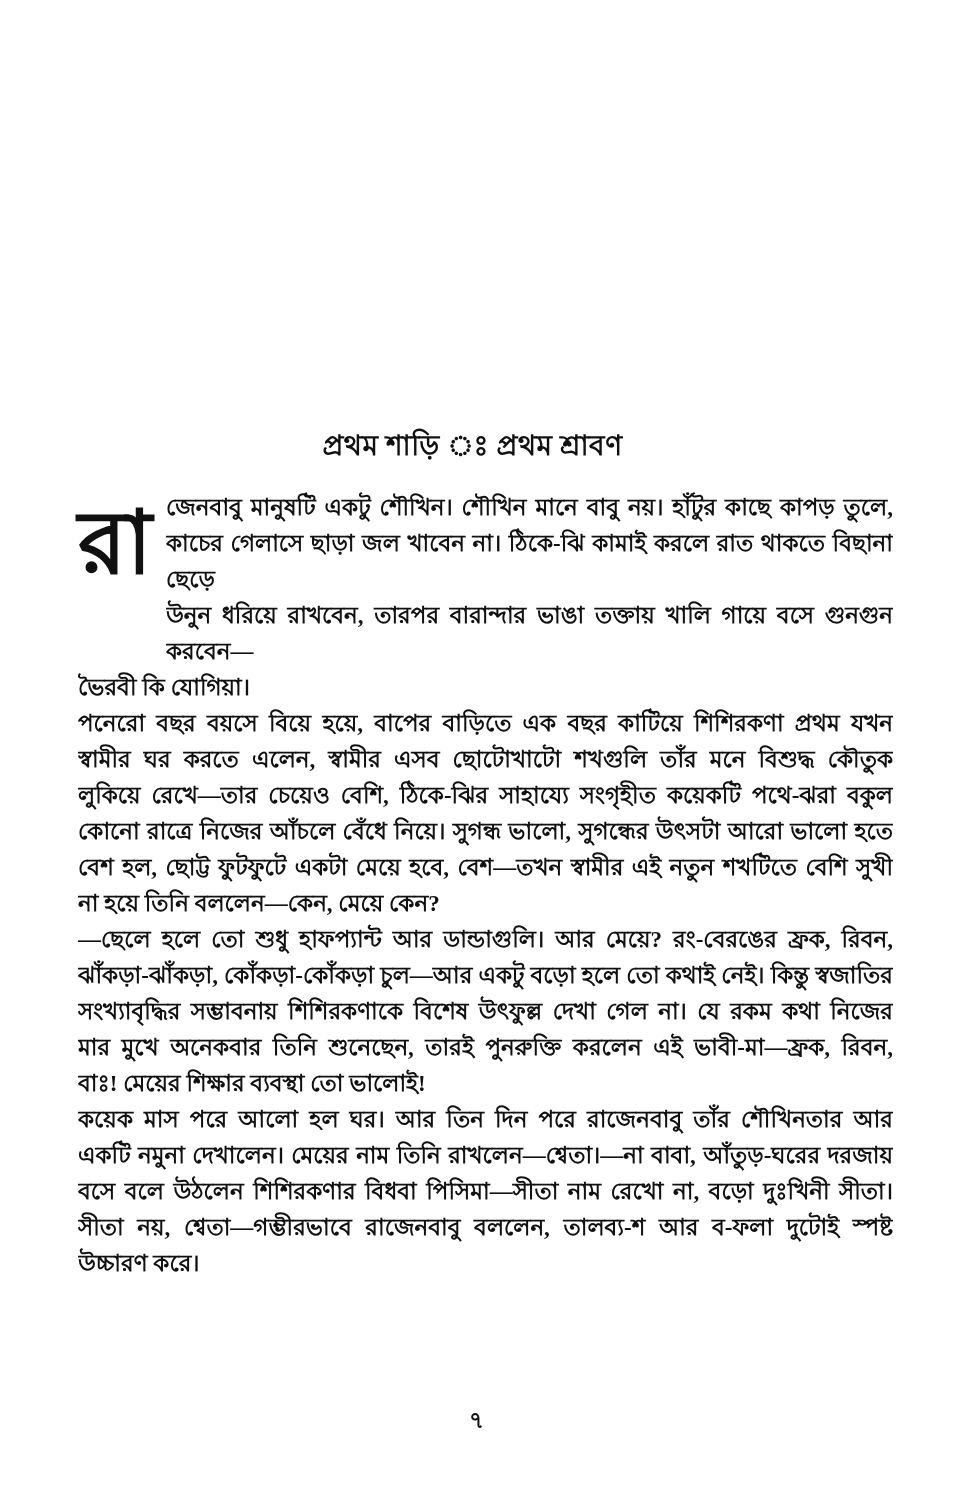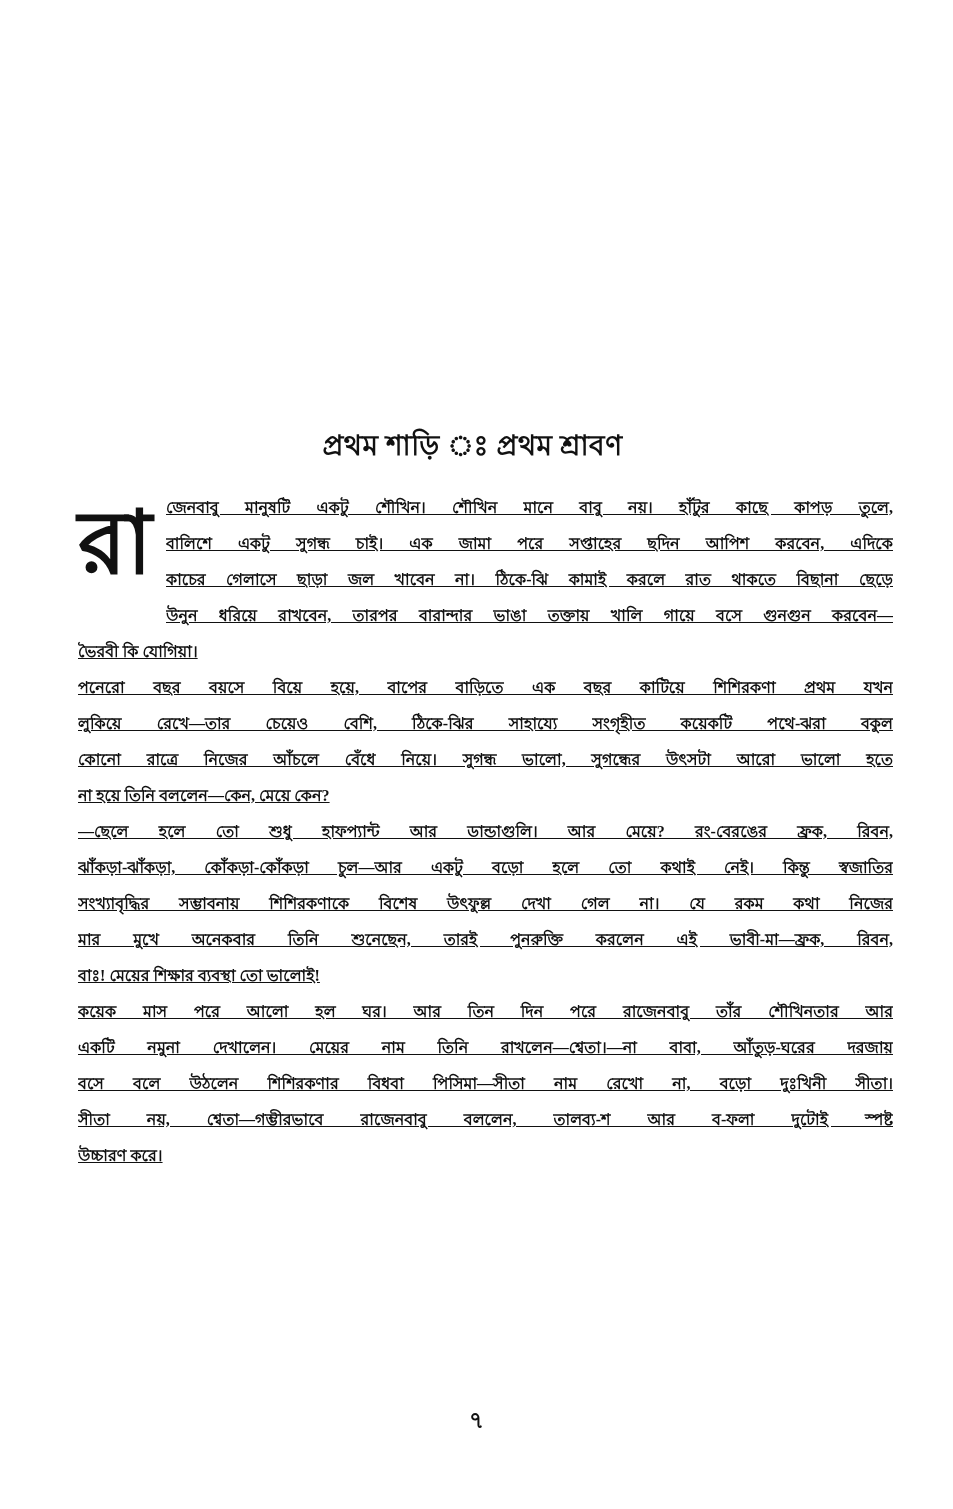--- a/index.html
+++ b/index.html
@@ -41,27 +41,26 @@
   .dropcap {
     float: left;
     font-size: 88px;
     line-height: 104px;
     height: 108px;
     padding-right: 14px;
     font-weight: bold;
     margin-top: 2px;
   }
   .line {
-    font-size: 16px;
+    font-size: 23px;
     line-height: 36px;
     font-weight: bold;
     text-align: justify;
     text-align-last: justify;
     overflow: hidden;
-    text-decoration: underline;
   }
   .line.para-end {
     text-align-last: left;
   }
   .page-number {
     position: absolute;
     top: 1402px;
     left: 0;
     right: 0;
     text-align: center;
@@ -74,30 +73,31 @@
 
 <div class="page">
 
   <h1 class="chapter-title">প্রথম শাড়ি ঃ প্রথম শ্রাবণ</h1>
 
   <div class="body-text">
 
     <div class="para">
       <span class="dropcap">রা</span>
       <div class="line">জেনবাবু মানুষটি একটু শৌখিন। শৌখিন মানে বাবু নয়। হাঁটুর কাছে কাপড় তুলে,</div>
-      <div class="line">বালিশে একটু সুগন্ধ চাই। এক জামা পরে সপ্তাহের ছদিন আপিশ করবেন, এদিকে</div>
       <div class="line">কাচের গেলাসে ছাড়া জল খাবেন না। ঠিকে-ঝি কামাই করলে রাত থাকতে বিছানা ছেড়ে</div>
       <div class="line">উনুন ধরিয়ে রাখবেন, তারপর বারান্দার ভাঙা তক্তায় খালি গায়ে বসে গুনগুন করবেন—</div>
       <div class="line para-end">ভৈরবী কি যোগিয়া।</div>
     </div>
 
     <div class="para">
       <div class="line">পনেরো বছর বয়সে বিয়ে হয়ে, বাপের বাড়িতে এক বছর কাটিয়ে শিশিরকণা প্রথম যখন</div>
+      <div class="line">স্বামীর ঘর করতে এলেন, স্বামীর এসব ছোটোখাটো শখগুলি তাঁর মনে বিশুদ্ধ কৌতুক</div>
       <div class="line">লুকিয়ে রেখে—তার চেয়েও বেশি, ঠিকে-ঝির সাহায্যে সংগৃহীত কয়েকটি পথে-ঝরা বকুল</div>
       <div class="line">কোনো রাত্রে নিজের আঁচলে বেঁধে নিয়ে। সুগন্ধ ভালো, সুগন্ধের উৎসটা আরো ভালো হতে</div>
+      <div class="line">বেশ হল, ছোট্ট ফুটফুটে একটা মেয়ে হবে, বেশ—তখন স্বামীর এই নতুন শখটিতে বেশি সুখী</div>
       <div class="line para-end">না হয়ে তিনি বললেন—কেন, মেয়ে কেন?</div>
     </div>
 
     <div class="para">
       <div class="line">—ছেলে হলে তো শুধু হাফপ্যান্ট আর ডান্ডাগুলি। আর মেয়ে? রং-বেরঙের ফ্রক, রিবন,</div>
       <div class="line">ঝাঁকড়া-ঝাঁকড়া, কোঁকড়া-কোঁকড়া চুল—আর একটু বড়ো হলে তো কথাই নেই। কিন্তু স্বজাতির</div>
       <div class="line">সংখ্যাবৃদ্ধির সম্ভাবনায় শিশিরকণাকে বিশেষ উৎফুল্ল দেখা গেল না। যে রকম কথা নিজের</div>
       <div class="line">মার মুখে অনেকবার তিনি শুনেছেন, তারই পুনরুক্তি করলেন এই ভাবী-মা—ফ্রক, রিবন,</div>
       <div class="line para-end">বাঃ! মেয়ের শিক্ষার ব্যবস্থা তো ভালোই!</div>
     </div>

